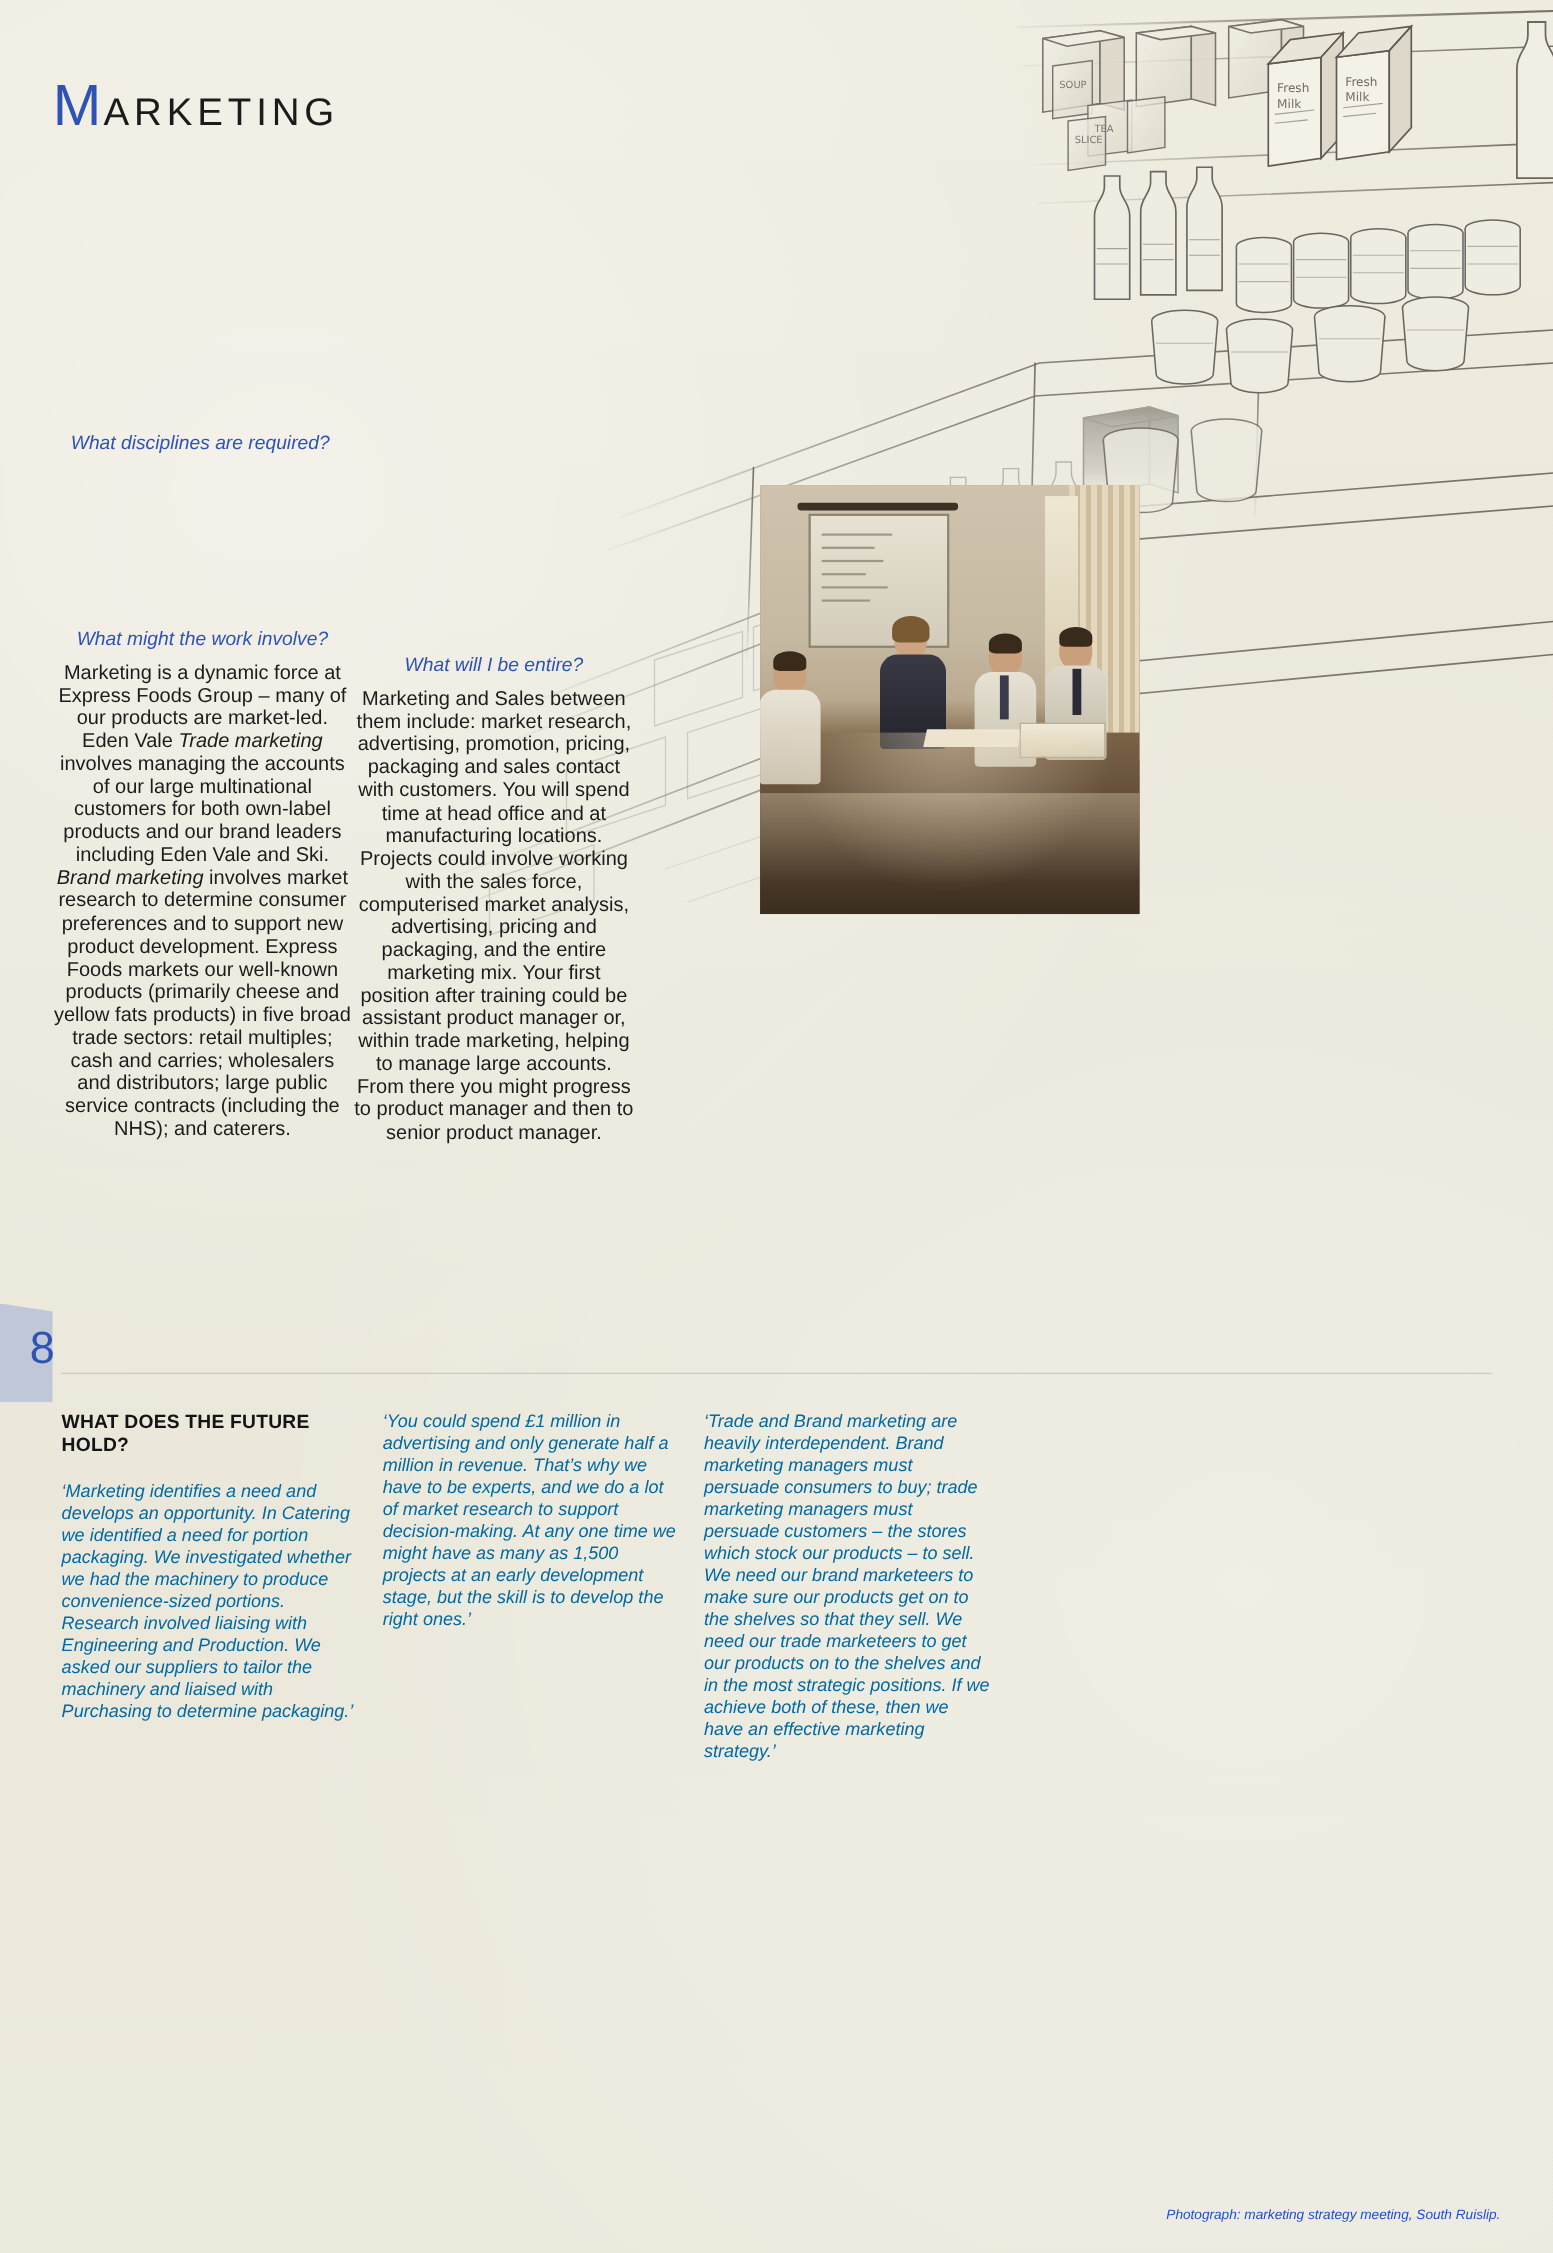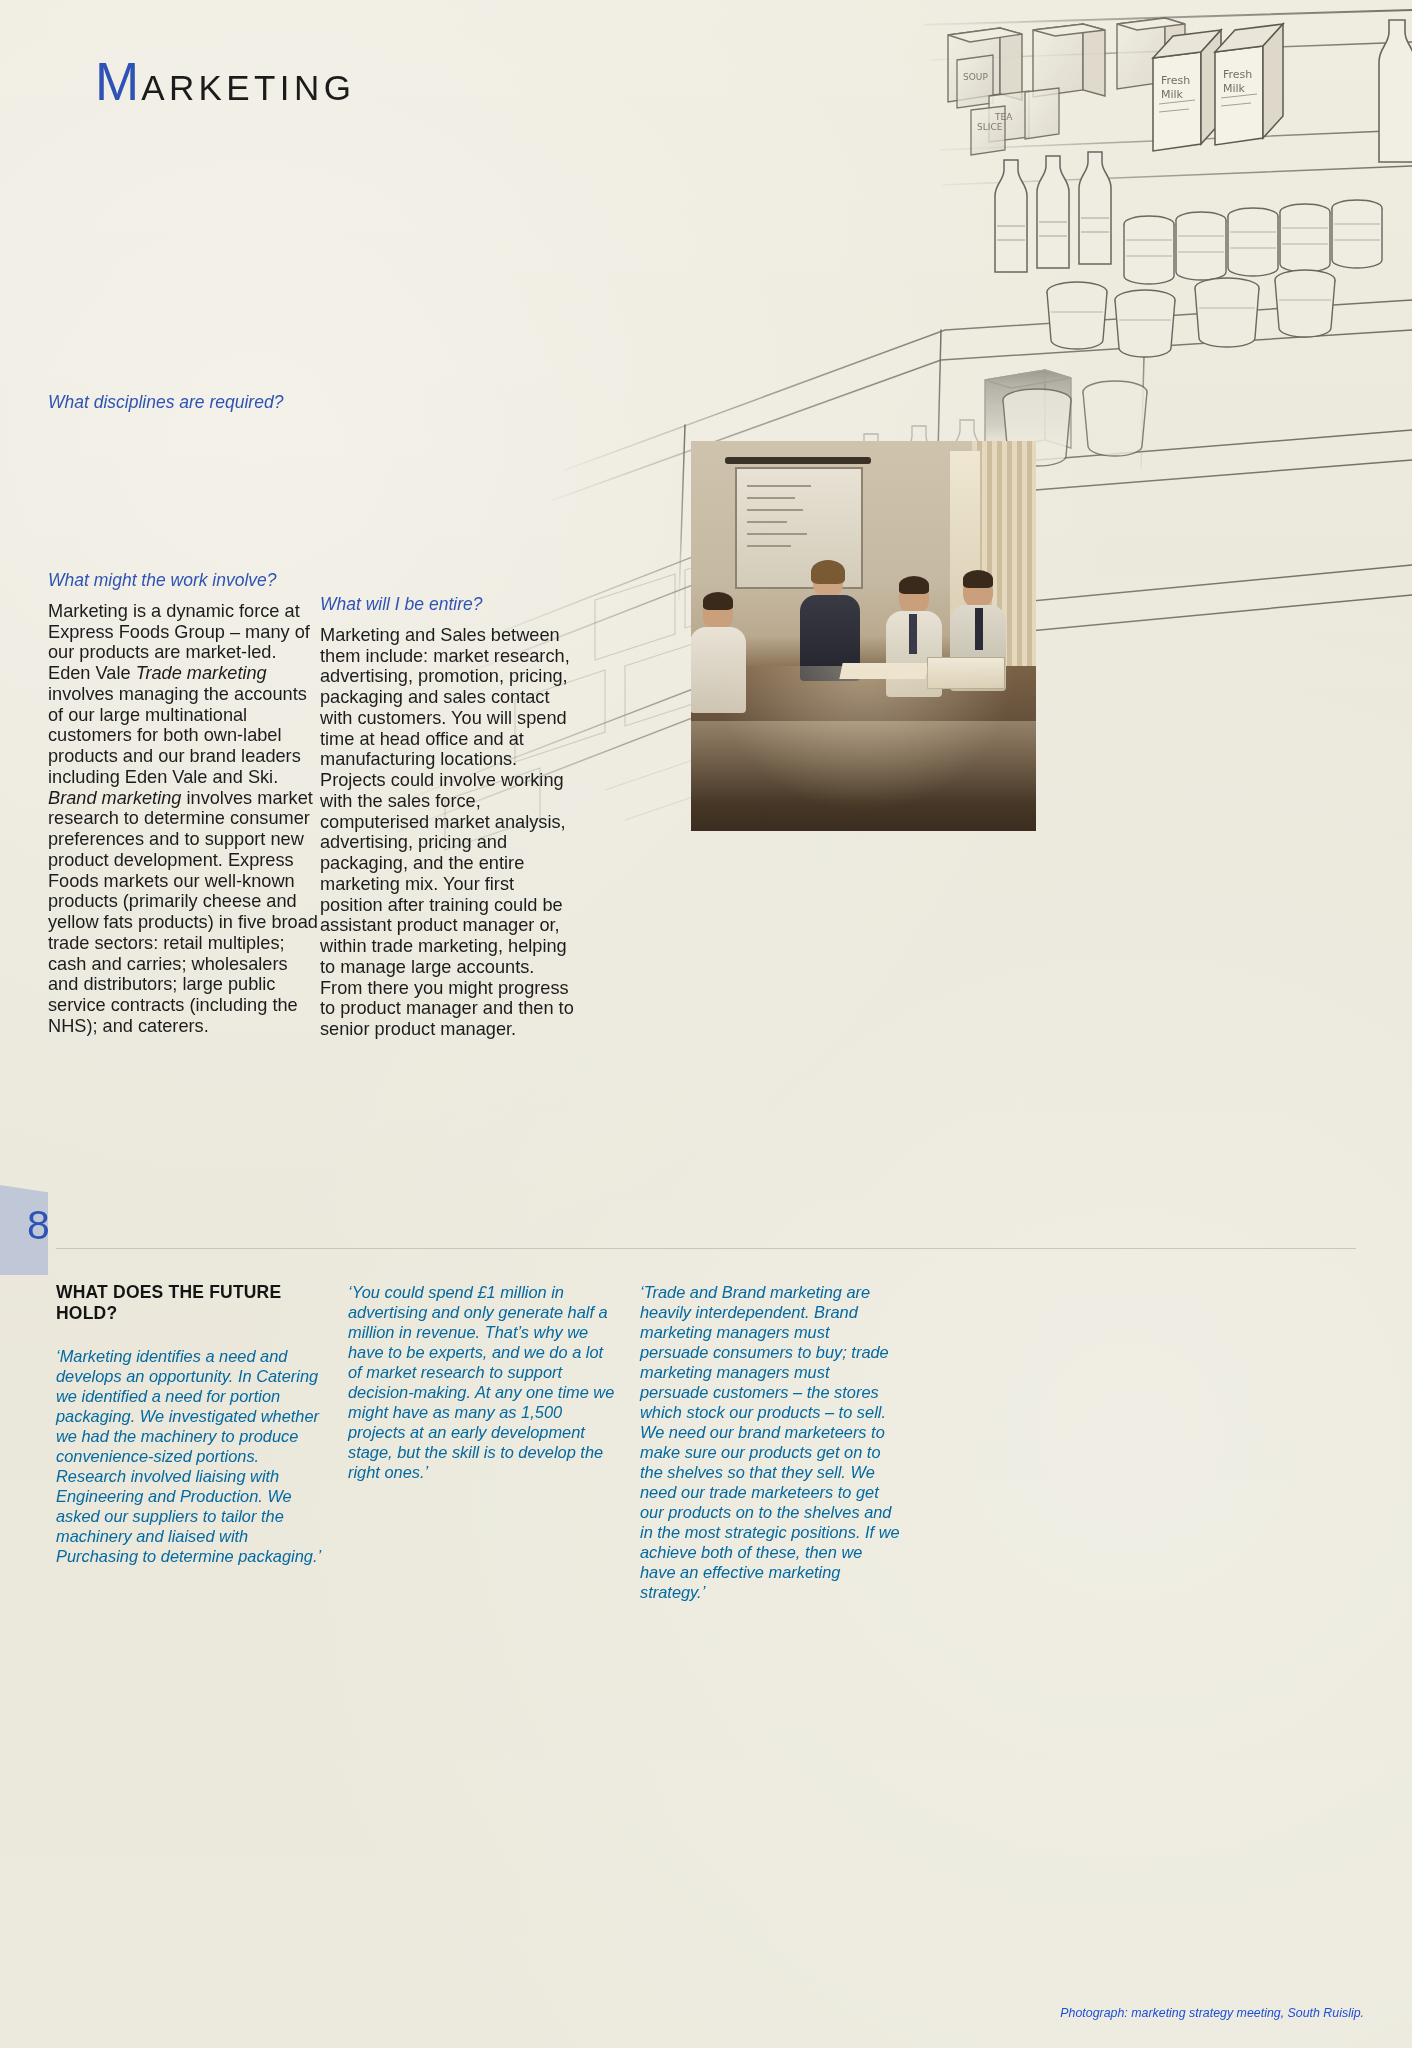--- a/index.html
+++ b/index.html
@@ -13,29 +13,29 @@
   .page{position:absolute;inset:0;background:#ecE9dc;}
   
   .paper-grain{position:absolute;inset:0;
      background:
        radial-gradient(circle at 18% 22%, rgba(255,255,255,.35), transparent 45%),
        radial-gradient(circle at 80% 70%, rgba(255,255,255,.25), transparent 50%),
        linear-gradient(180deg,#efece0 0%,#eae7da 45%,#eceadd 100%);
      pointer-events:none;}
 
   
-  .title-block{position:absolute;left:48px;top:55px;width:420px;margin-left:47px;}
+  .title-block{position:absolute;left:48px;top:70px;width:420px;}
   .title-line{font-size:40px;letter-spacing:4.4px;color:#1b1b1b;
       font-weight:400;line-height:1.0;white-space:nowrap;}
   .title-line .cap{color:#2f53b5;font-size:53px;letter-spacing:2px;}
   .title-line .sc{font-size:35px;}
   .title-line.second{margin-top:25px;}
 
   
-  .col{position:absolute;}
+  .col{position:absolute;text-align:center;}
   .heading-q{color:#2f53b5;font-style:italic;font-size:17.5px;line-height:1.25;
      margin:0 0 9px 0;font-weight:400;}
   .body-t{color:#1c1c1c;font-size:18.2px;line-height:1.14;margin:0;}
   .body-t em{font-style:italic;}
 
   .col-left{left:48px;top:392px;width:268px;}
   .bullets{list-style:none;margin:0;padding:0;}
   .bullets li{position:relative;padding-left:21px;color:#1c1c1c;
      font-size:18.2px;line-height:1.18;margin-bottom:1px;}
   .bullets li .bdot{position:absolute;left:1px;top:7px;width:8px;height:8px;

